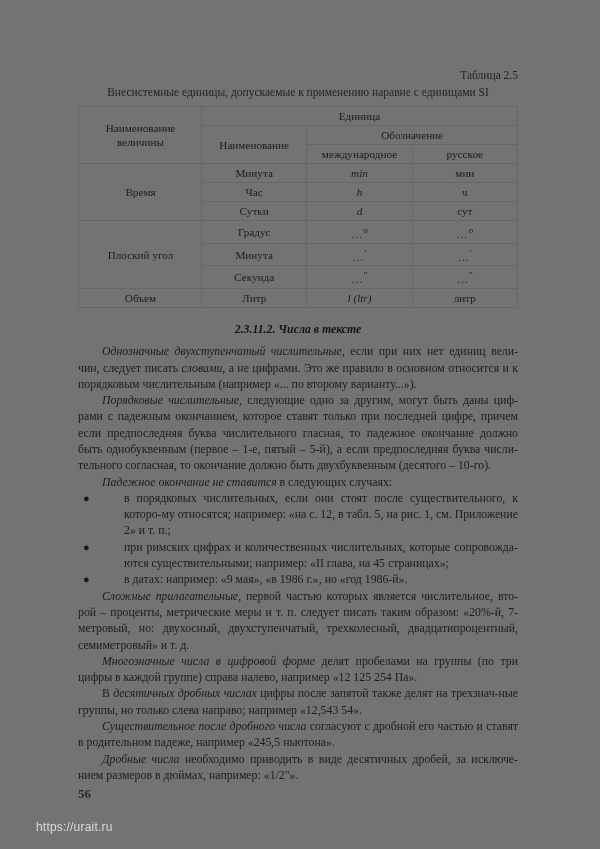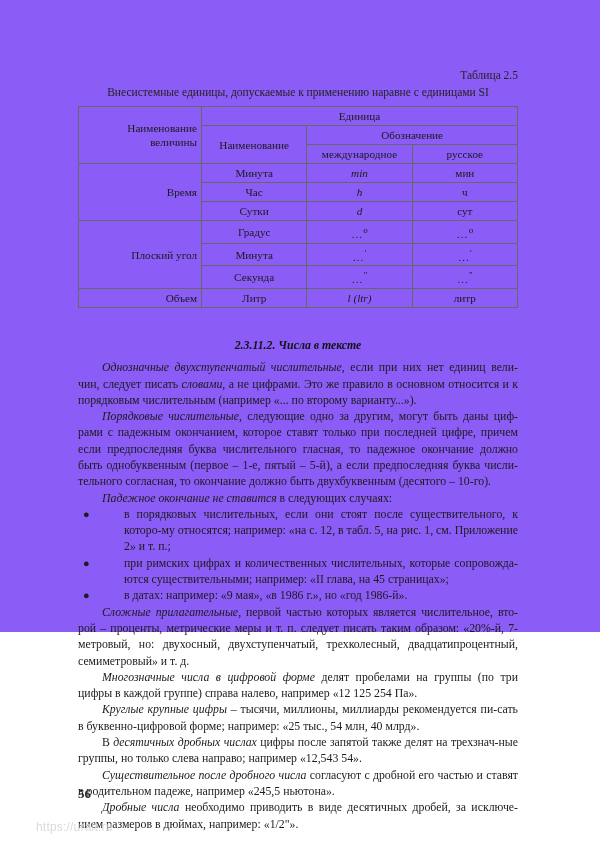--- a/index.html
+++ b/index.html
@@ -12,22 +12,22 @@
     height: 849px;
     position: relative;
     font-family: "Liberation Serif", "DejaVu Serif", serif;
     color: #1b1b1b;
     overflow: hidden;
   }
   .page {
     position: absolute;
     left: 0; top: 0;
     width: 600px;
-    height: 632px;
-    background: #8b5cf6;
+    height: 849px;
+    background: #737373;
   }
   .content {
     position: absolute;
     left: 78px;
     top: 68px;
     width: 440px;
   }
 
   
   .table-number {
@@ -57,21 +57,21 @@
   table.units td {
     border: 1px solid #676767;
     padding: 2px 4px;
     text-align: center;
     font-weight: normal;
     line-height: 14px;
     vertical-align: middle;
   }
   table.units td.qty,
   table.units th.qty {
-    text-align: right;
+    text-align: center;
     padding-left: 5px;
   }
   td.sym, th.sym { font-style: italic; }
   td.rus { font-style: normal; }
   .hdr-name { height: 46px; }
   .row-h { height: 17px; }
   .sup {
     font-style: normal;
     font-size: 9px;
     vertical-align: super;
@@ -79,21 +79,21 @@
   }
   .dots { letter-spacing: 1px; }
 
   
   .section-head {
     text-align: center;
     font-weight: bold;
     font-style: italic;
     font-size: 11.8px;
     line-height: 15px;
-    margin-top: 30px;
+    margin-top: 14px;
     margin-bottom: 6px;
     color: #141414;
   }
 
   
   p.body {
     margin: 0;
     text-align: justify;
     text-indent: 24px;
     font-size: 11.8px;
@@ -229,21 +229,20 @@
         <span>при римских цифрах и количественных числительных, которые сопровожда-ются существительными; например: «II глава, на 45 страницах»;</span>
       </li>
       <li>
         <span class="bullet">●</span>
         <span>в датах: например: «9 мая», «в 1986 г.», но «год 1986-й».</span>
       </li>
     </ul>
 
     <p class="body"><em>Сложные прилагательные</em><span>, первой частью которых является числительное, вто-рой – проценты, метрические меры и т. п. следует писать таким образом: «20%-й, 7-метровый, но: двухосный, двухступенчатый, трехколесный, двадцатипроцентный, семиметровый» и т. д.</span></p>
     <p class="body"><em>Многозначные числа в цифровой форме</em><span> делят пробелами на группы (по три цифры в каждой группе) справа налево, например «12 125 254 Па».</span></p>
-    <p class="body"><em>Круглые крупные цифры</em><span> – тысячи, миллионы, миллиарды рекомендуется пи-сать в буквенно-цифровой форме; например: «25 тыс., 54 млн, 40 млрд».</span></p>
     <p class="body"><span>В </span><em>десятичных дробных числах</em><span> цифры после запятой также делят на трехзнач-ные группы, но только слева направо; например «12,543 54».</span></p>
     <p class="body"><em>Существительное после дробного числа</em><span> согласуют с дробной его частью и ставят в родительном падеже, например «245,5 ньютона».</span></p>
     <p class="body"><em>Дробные числа</em><span> необходимо приводить в виде десятичных дробей, за исключе-нием размеров в дюймах, например: «1/2"».</span></p>
   </div>
 
   <div class="page-number">56</div>
   <div class="watermark">https://urait.ru</div>
 </div>
 
 </body></html>

